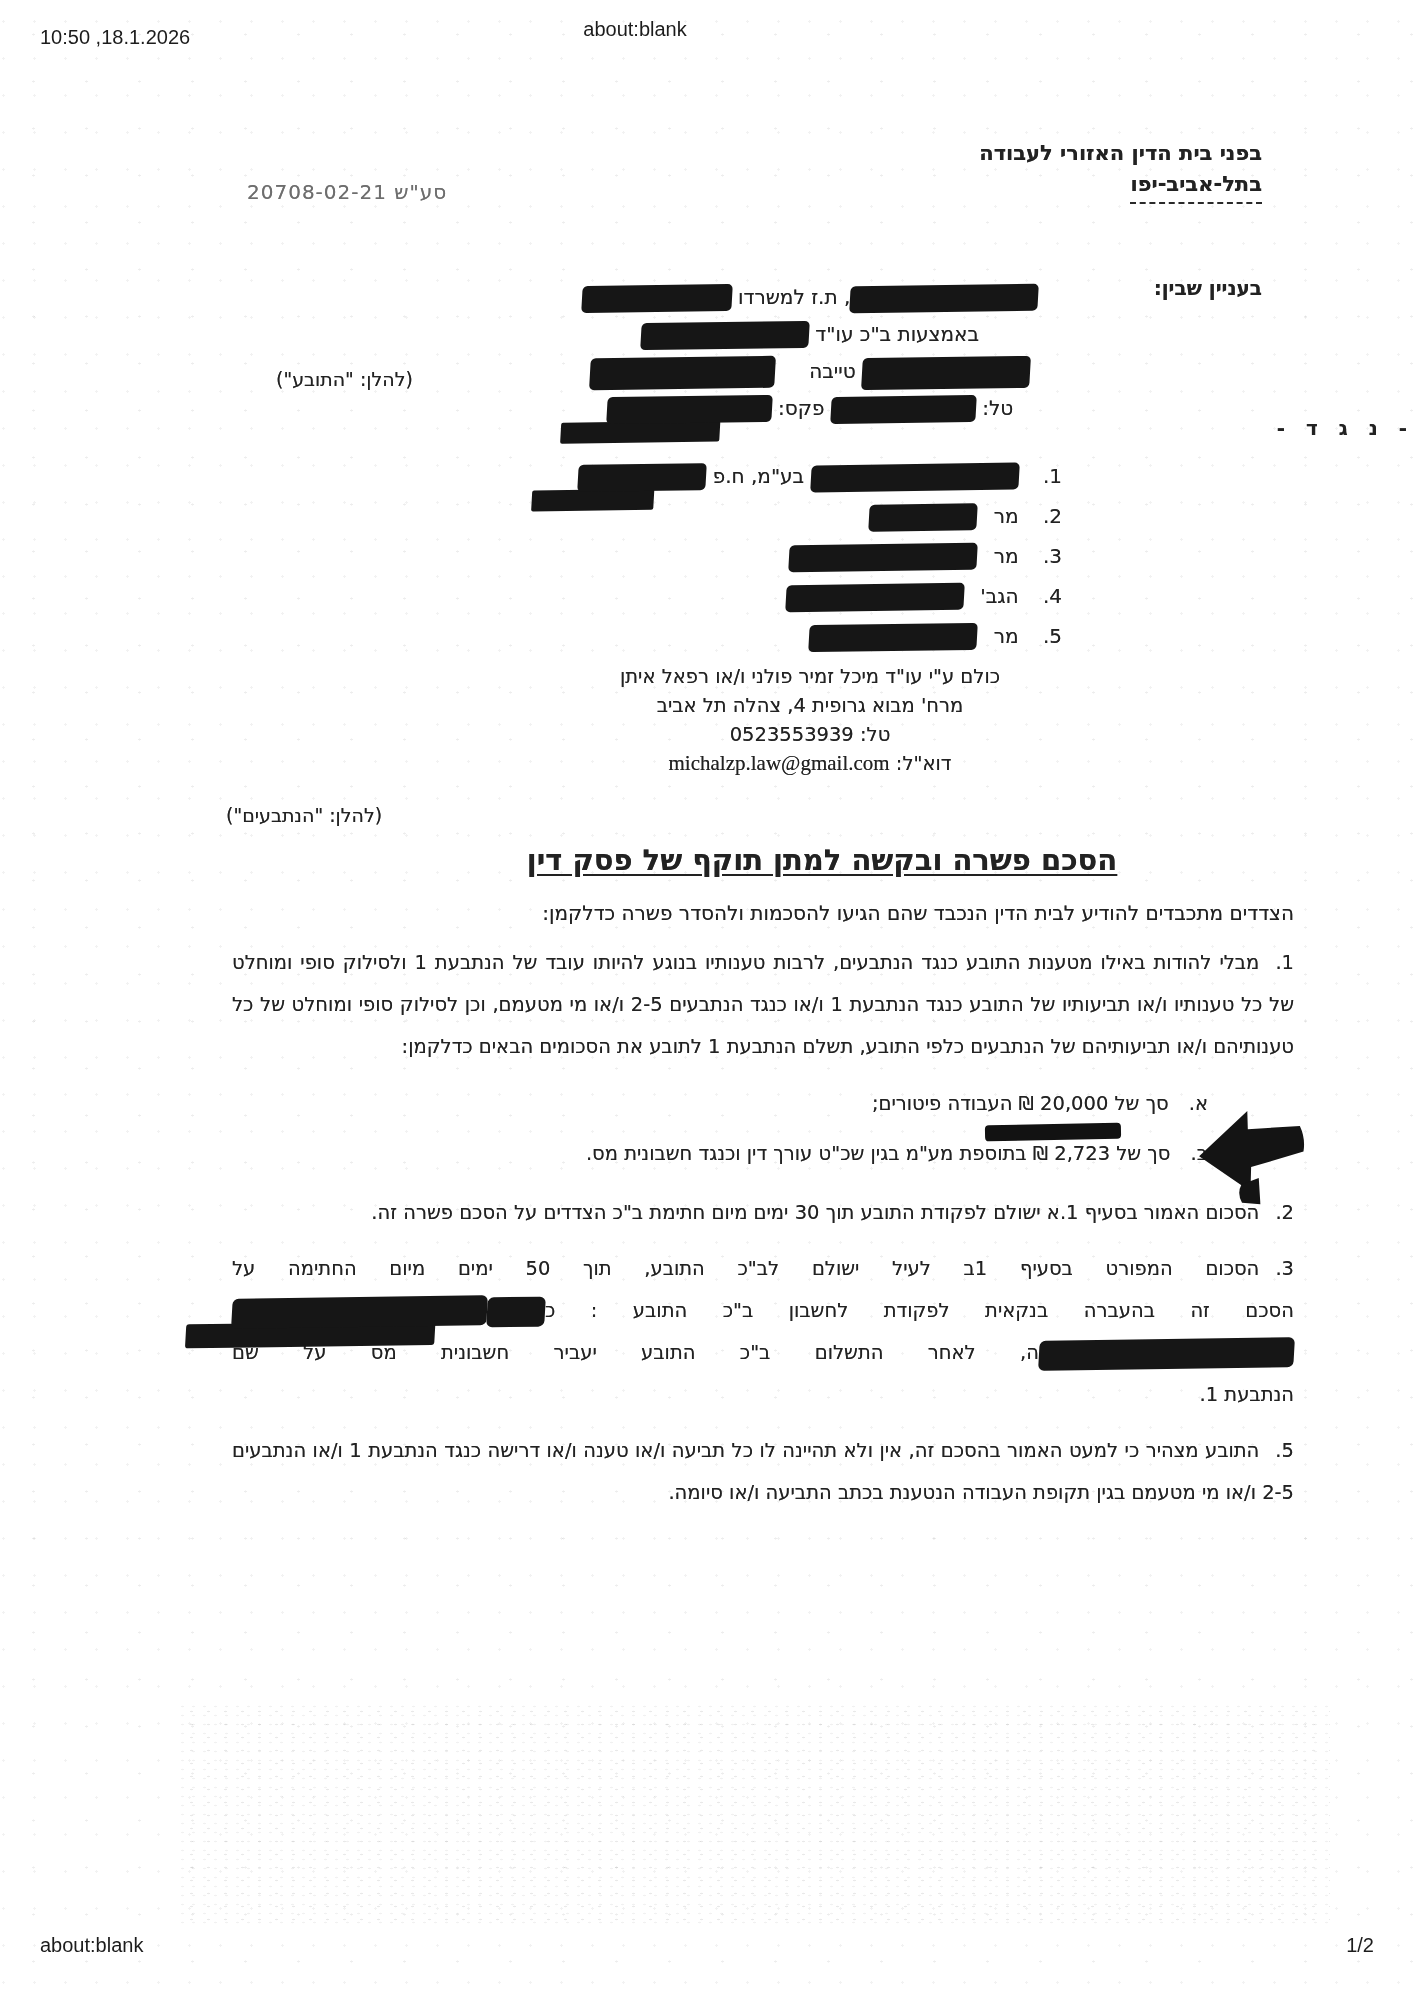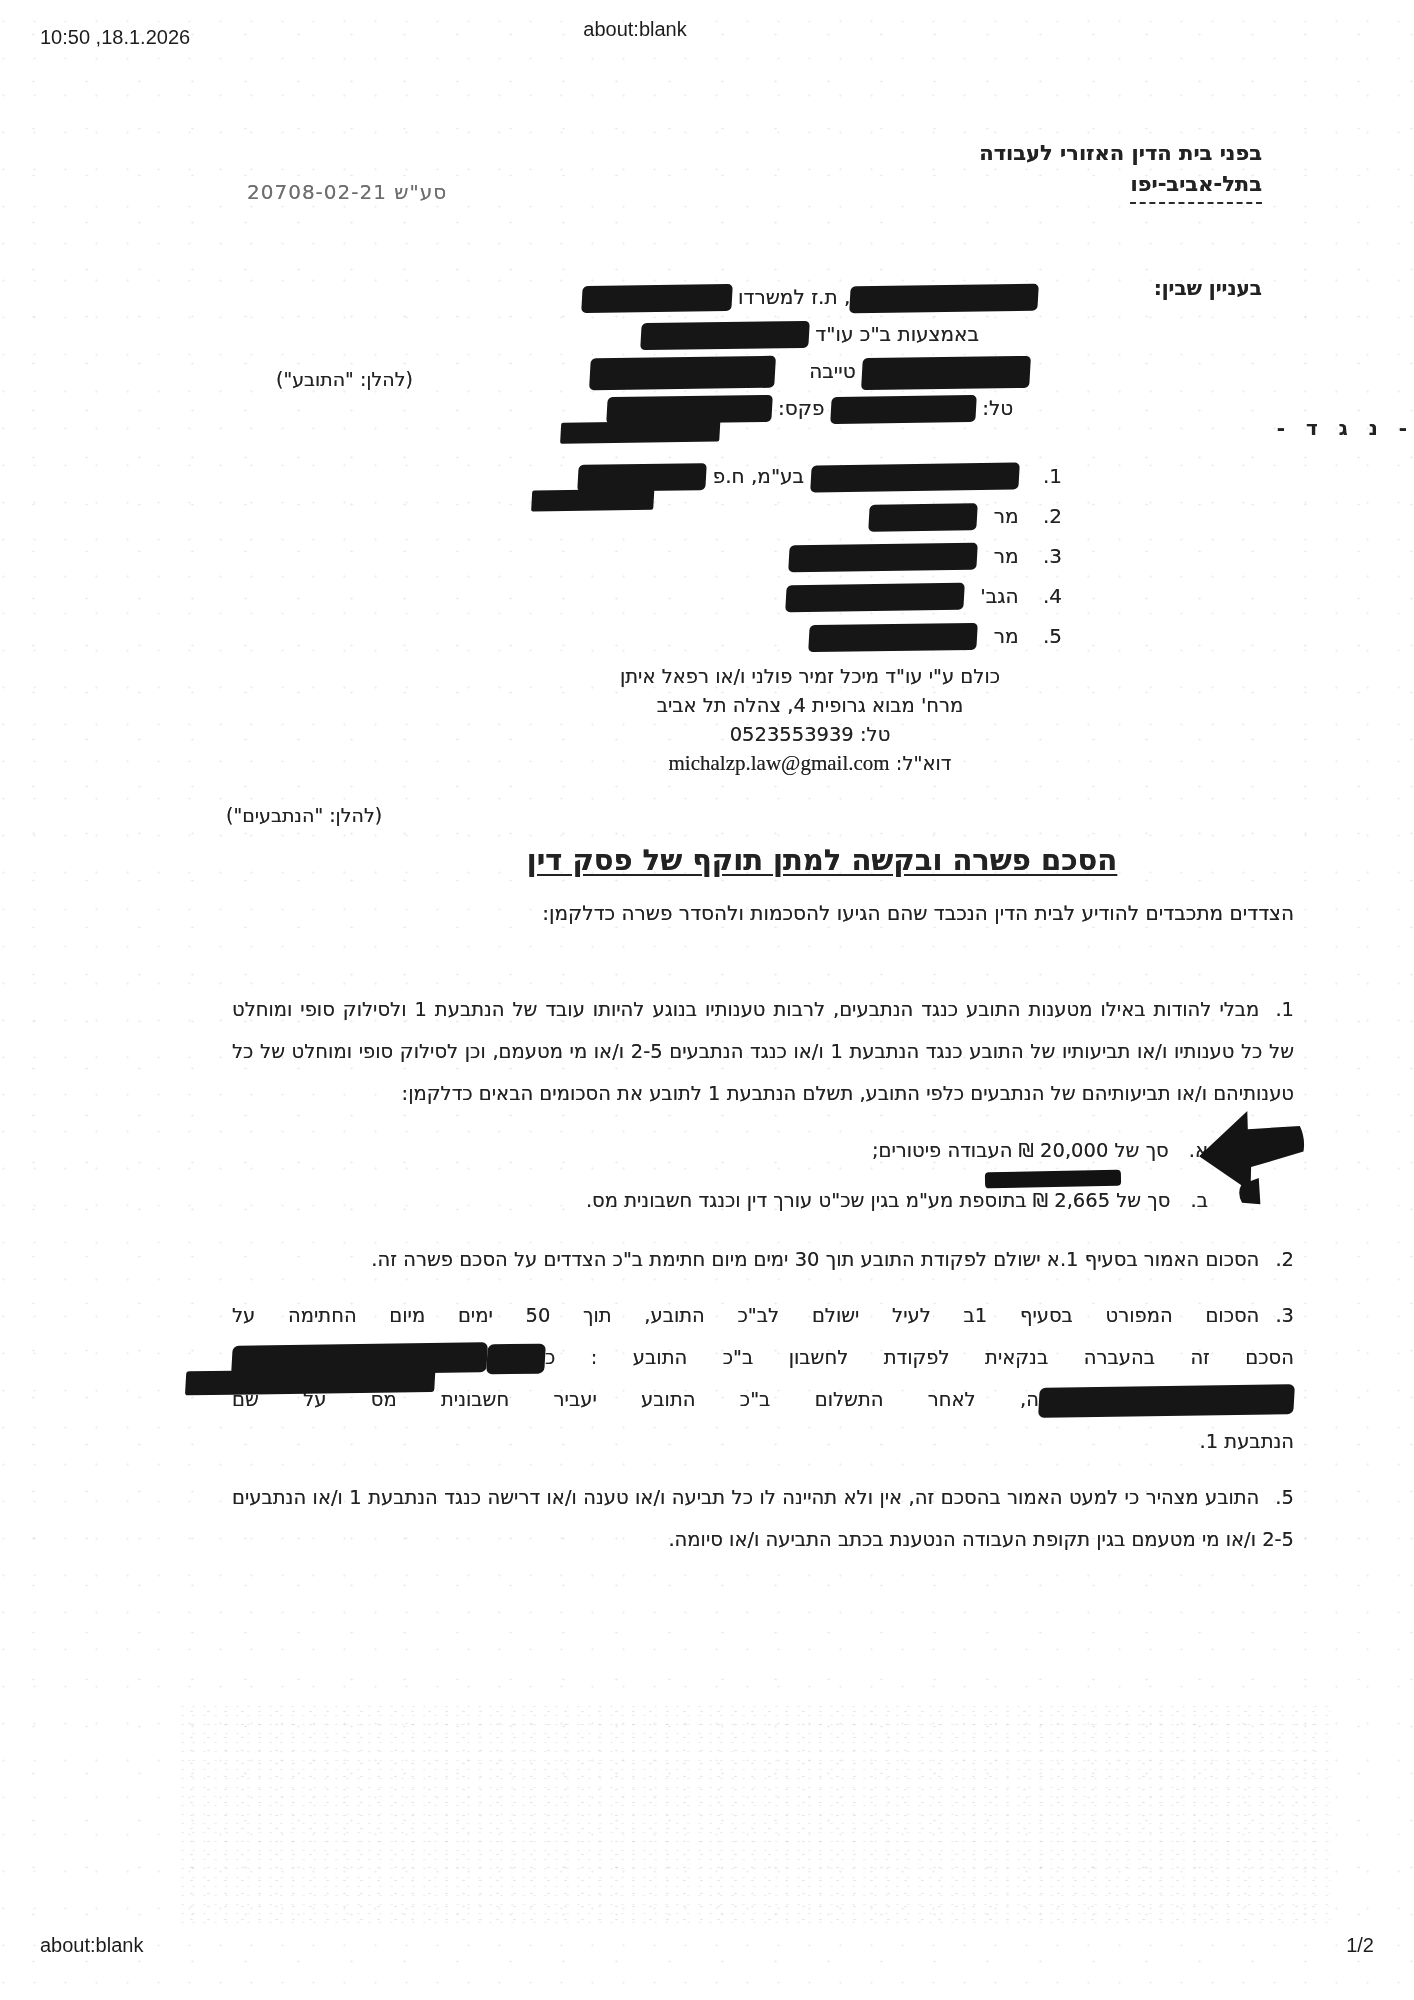--- a/index.html
+++ b/index.html
@@ -48,21 +48,21 @@
   .defs{position:absolute;right:352px;top:456px;width:640px;text-align:right;font-size:20px;line-height:40px;}
   .defs .dnum{margin-left:18px;}
   .defs .dtitle{margin-left:10px;}
   .counsel{position:absolute;left:460px;top:662px;width:700px;direction:rtl;text-align:center;font-size:19.5px;line-height:29px;}
   .counsel .mail{direction:ltr;unicode-bidi:isolate;font-family:"Liberation Serif",serif;font-size:21px;}
   .def-alias{position:absolute;left:226px;top:804px;font-size:19px;}
 
   .agr-title{position:absolute;left:230px;top:843px;width:1184px;text-align:center;font-size:29px;font-weight:700;text-decoration:underline;text-underline-offset:4px;}
   .intro{position:absolute;right:120px;top:901px;font-size:20px;}
 
-  .paras{position:absolute;right:120px;top:989px;width:1062px;font-size:19.5px;}
+  .paras{position:absolute;right:120px;top:942px;width:1062px;font-size:19.5px;}
   .para{line-height:42px;text-align:justify;margin-bottom:14px;}
   .pnum{margin-left:16px;}
   .sub{margin:4px 86px 6px 0;line-height:44px;text-align:right;}
   .snum{margin-left:20px;}
   .pline{line-height:42px;text-align:right;}
   .pline.fill{text-align:justify;text-align-last:justify;}
   .amt{position:relative;display:inline-block;}
   .amt::after{content:"";position:absolute;left:-34px;right:-12px;bottom:-14px;height:16px;background:#121212;border-radius:4px;transform:rotate(-1.2deg);}
   .rd-inline{height:30px;border-radius:6px;}
 
@@ -167,21 +167,21 @@
       <span class="pnum">1.</span><span>מבלי להודות באילו מטענות התובע כנגד הנתבעים, לרבות טענותיו בנוגע להיותו עובד של הנתבעת 1 ולסילוק סופי ומוחלט של כל טענותיו ו/או תביעותיו של התובע כנגד הנתבעת 1 ו/או כנגד הנתבעים 2-5 ו/או מי מטעמם, וכן לסילוק סופי ומוחלט של כל טענותיהם ו/או תביעותיהם של הנתבעים כלפי התובע, תשלם הנתבעת 1 לתובע את הסכומים הבאים כדלקמן:</span>
     </div>
 
     <div class="sub">
       <span class="snum">א.</span><span>סך של</span>
       <span class="amt">20,000 ₪</span>
       <span>העבודה פיטורים;</span>
     </div>
 
     <div class="sub">
-      <span class="snum">ב.</span><span>סך של 2,665 ₪ בתוספת מע"מ בגין שכ"ט עורך דין וכנגד חשבונית מס.</span>
+      <span class="snum">ב.</span><span>סך של 2,723 ₪ בתוספת מע"מ בגין שכ"ט עורך דין וכנגד חשבונית מס.</span>
     </div>
 
     <div class="para" style="margin-top:16px">
       <span class="pnum">2.</span><span>הסכום האמור בסעיף 1.א ישולם לפקודת התובע תוך 30 ימים מיום חתימת ב"כ הצדדים על הסכם פשרה זה.</span>
     </div>
 
     <div class="para">
       <div class="pline fill">
         <span class="pnum">3.</span><span>הסכום המפורט בסעיף 1ב לעיל ישולם לב"כ התובע, תוך 50 ימים מיום החתימה על</span>
       </div>

